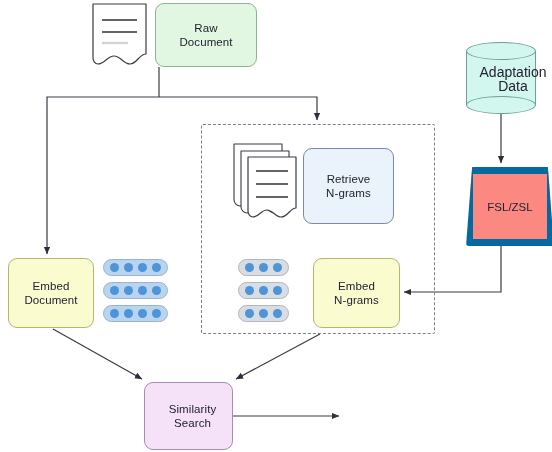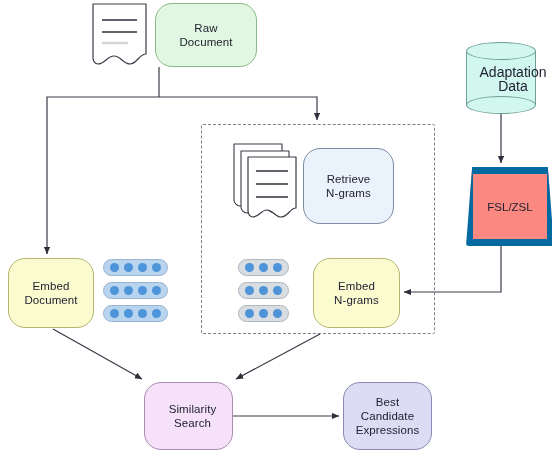--- a/index.html
+++ b/index.html
@@ -24,21 +24,21 @@
     position:absolute;
     box-sizing:border-box;
     display:flex;
     align-items:center;
     justify-content:center;
     text-align:center;
     font-size:11.5px;
     line-height:14px;
     color:#222232;
     border:1px solid #8f8f9e;
-    border-radius:17px;
+    border-radius:9px;
     letter-spacing:0.1px;
     white-space:pre-line;
     z-index:3;
   }
   .n-raw-document{
     left:155px; top:3px; width:102px; height:64px;
     background:#e2f7e2; border-color:#8ab88a;
   }
   .n-retrieve{
     left:303px; top:148px; width:91px; height:76px;
@@ -251,17 +251,14 @@
       <span class="dot"></span>
     </div>
   </div>
 
   <div class="node n-embed-ngrams">Embed
 N-grams</div>
 
   <div class="node n-similarity">Similarity
 Search</div>
 
-  <div class="node n-best">Best
-Candidate
-Expressions</div>
 
 </div>
 
 </body></html>

